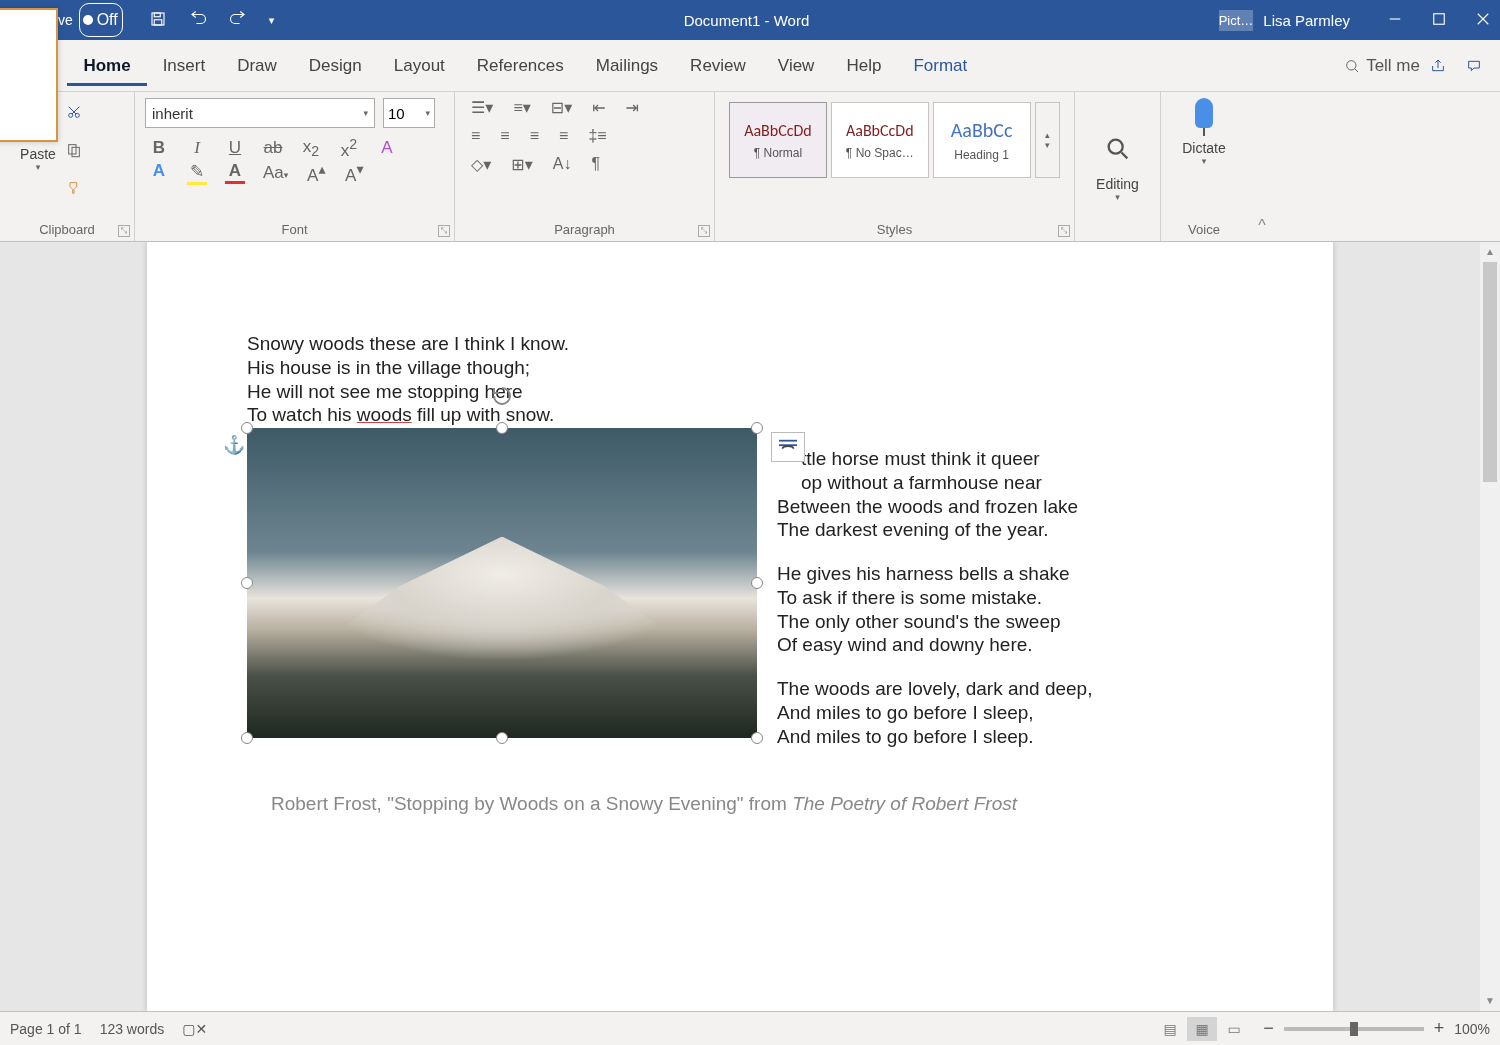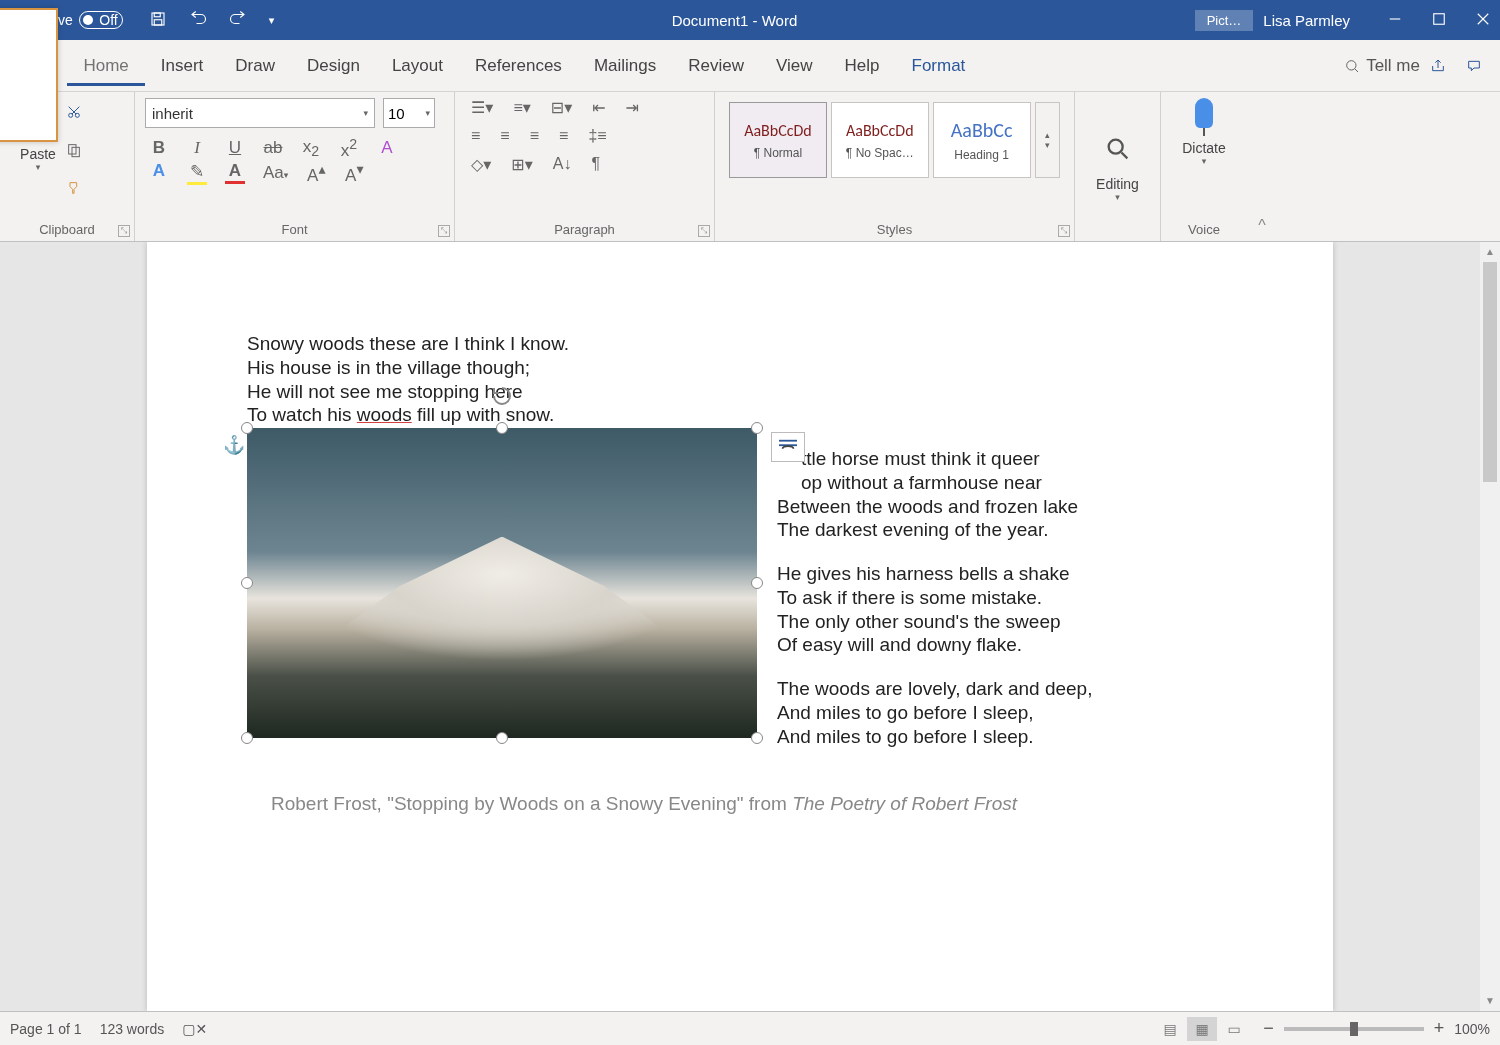--- a/index.html
+++ b/index.html
@@ -1,34 +1,34 @@
 <!DOCTYPE html>
 <html><head>
 <meta charset="utf-8">
 <style>
 * { margin: 0; padding: 0; box-sizing: border-box; font-family: "Segoe UI", sans-serif; }
 body { width: 1500px; height: 1045px; background: #e6e6e6; overflow: hidden; position: relative; }
 
 
 .titlebar { height: 40px; background: #2b579a; display: flex; align-items: center; color: #fff; font-size: 14px; }
 .titlebar .autosave { margin-left: 12px; display: flex; align-items: center; gap: 6px; }
-.titlebar .autosave .toggle { width: 44px; height: 18px; border: 1px solid #fff; border-radius: 10px; display: flex; align-items: center; justify-content: flex-end; padding: 5px 4px; font-size: 14px; position: relative; }
+.titlebar .autosave .toggle { width: 44px; height: 34px; border: 1px solid #fff; border-radius: 10px; display: flex; align-items: center; justify-content: flex-end; padding: 5px 4px; font-size: 16px; position: relative; }
 .titlebar .autosave .toggle::before { content: ""; width: 10px; height: 10px; background: #fff; border-radius: 50%; position: absolute; left: 3px; }
 .titlebar .qat { display: flex; gap: 22px; margin-left: 26px; align-items: center; }
 .titlebar .qat svg, .titlebar .winbtns svg { width: 18px; height: 18px; stroke: #fff; fill: none; stroke-width: 1.5; }
 .titlebar .doctitle { flex: 1; text-align: center; font-size: 15px; }
 .titlebar .right { display: flex; align-items: center; gap: 10px; padding-right: 8px; }
-.titlebar .right .pict { background: rgba(255,255,255,0.25); padding: 3px 12px; font-size: 13px; }
+.titlebar .right .pict { background: rgba(255,255,255,0.25); padding: 3px 0; font-size: 13px; }
 .titlebar .right .user { font-size: 15px; }
 .titlebar .winbtns { display: flex; gap: 26px; margin-left: 16px; }
 
 
 .tabs { height: 52px; background: #f3f2f1; display: flex; align-items: center; padding: 0 8px; border-bottom: 1px solid #d4d4d4; }
 .tabs .tab { padding: 10px 16px; font-size: 17px; color: #444; cursor: pointer; }
-.tabs .tab.active { color: #737373; font-weight: 400; border-bottom: 3px solid #2b579a; padding-bottom: 7px; }
+.tabs .tab.active { color: #0f172a; font-weight: 700; border-bottom: 3px solid #2b579a; padding-bottom: 7px; }
 .tabs .tab.format { color: #2b579a; }
 .tabs .spacer { flex: 1; }
 .tabs .tellme { display: flex; align-items: center; gap: 6px; color: #555; font-size: 17px; }
 .tabs .endicon { width: 36px; display: flex; justify-content: center; }
 
 
 .ribbon { height: 150px; background: #f3f2f1; display: flex; border-bottom: 1px solid #c0c0c0; }
 .group { border-right: 1px solid #d0d0d0; padding: 6px 10px 2px; display: flex; flex-direction: column; position: relative; }
 .group .label { text-align: center; font-size: 13px; color: #666; margin-top: auto; padding: 4px 0 2px; }
 .group .launcher { position: absolute; right: 4px; bottom: 4px; width: 12px; height: 12px; border: 1px solid #aaa; font-size: 8px; color: #888; text-align: center; line-height: 10px; }
@@ -374,21 +374,21 @@
     <div class="wraptext stanza" style="margin-top:0">
       <p style="text-indent:24px">ttle horse must think it queer</p>
       <p style="text-indent:24px">op without a farmhouse near</p>
       <p>Between the woods and frozen lake</p>
       <p>The darkest evening of the year.</p>
     </div>
     <div class="wraptext stanza">
       <p>He gives his harness bells a shake</p>
       <p>To ask if there is some mistake.</p>
       <p>The only other sound's the sweep</p>
-      <p>Of easy will and downy flake.</p>
+      <p>Of easy wind and downy here.</p>
     </div>
     <div class="wraptext stanza">
       <p>The woods are lovely, dark and deep,</p>
       <p>And miles to go before I sleep,</p>
       <p>And miles to go before I sleep.</p>
     </div>
 
     <p class="cite"><span>Robert Frost, "Stopping by Woods on a Snowy Evening" from </span><span class="ital">The Poetry of Robert Frost</span></p>
   </div>
 </div>

